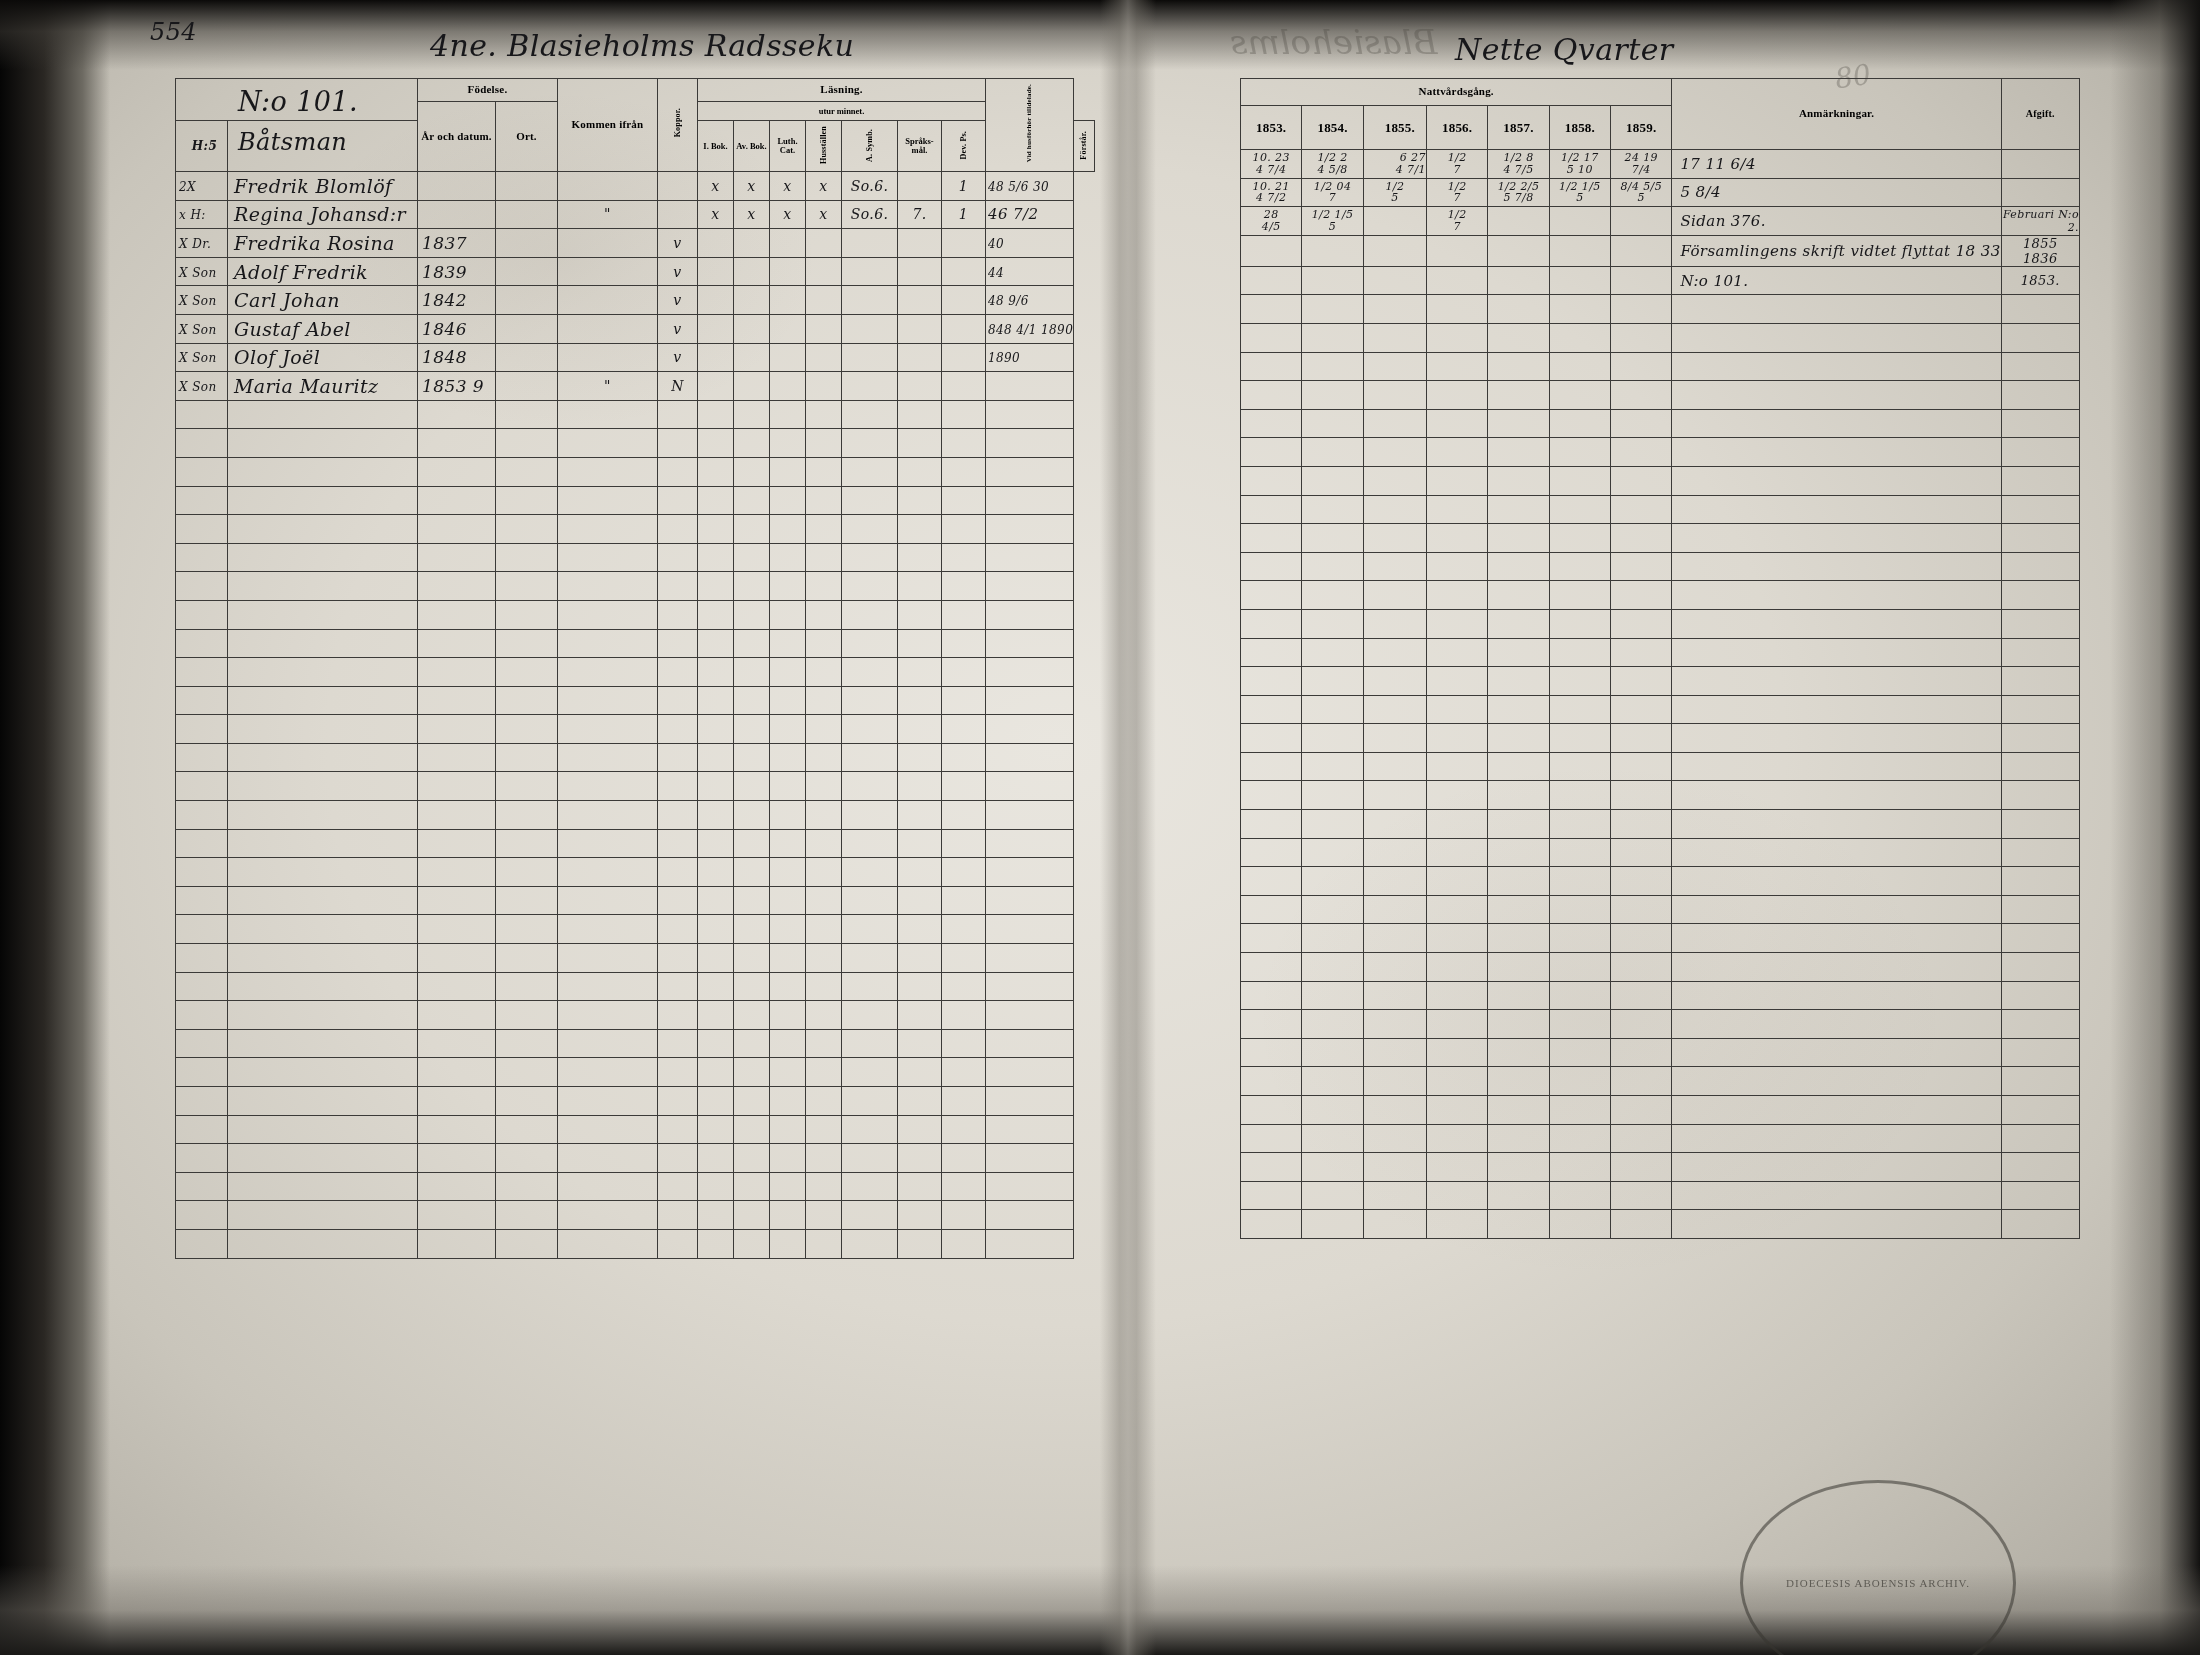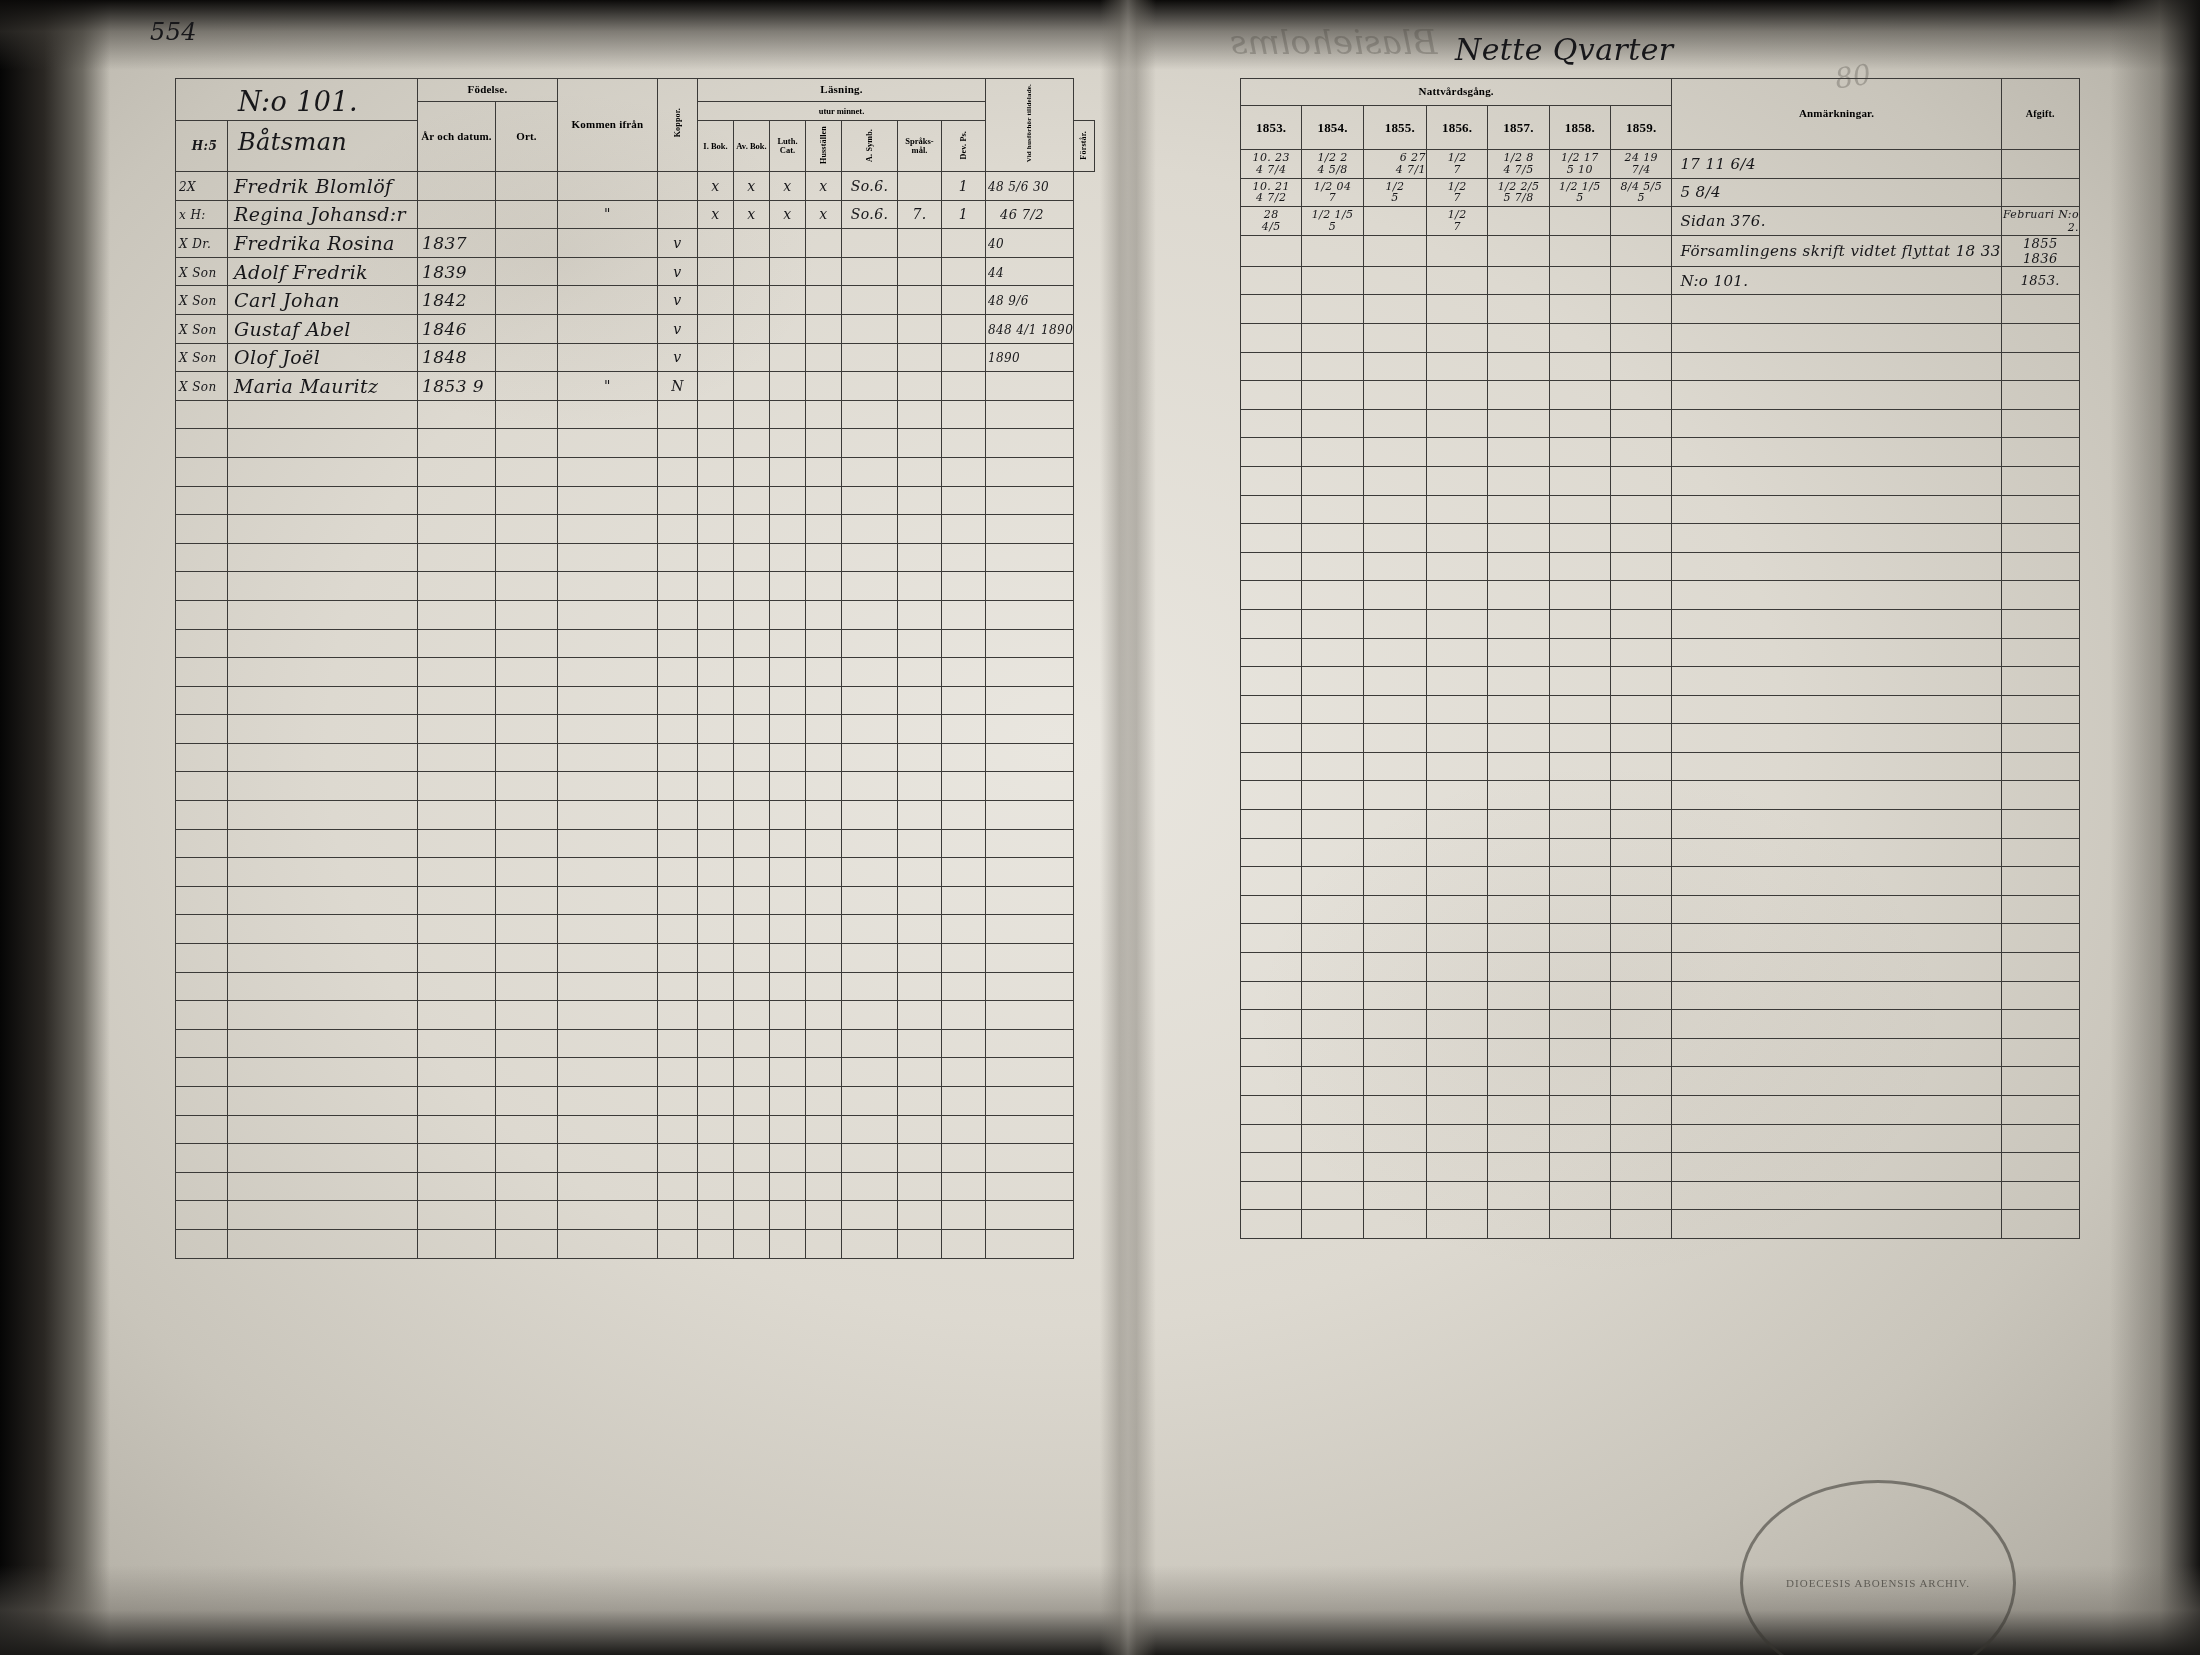--- a/index.html
+++ b/index.html
@@ -58,20 +58,21 @@
 
   <div class="stain" style="left:300px;top:90px;width:520px;height:340px;background:radial-gradient(ellipse,rgba(120,112,98,.10),rgba(0,0,0,0) 70%);"></div>
   <div class="stain" style="left:1250px;top:760px;width:700px;height:520px;background:radial-gradient(ellipse,rgba(120,112,98,.08),rgba(0,0,0,0) 70%);"></div>
 
   <div class="pgnum hand">554</div>
 
   <div class="ghost" style="left:1230px;top:22px;font-size:34px;transform:scaleX(-1);">Blasieholms</div>
   <div class="ghost" style="left:1835px;top:60px;font-size:28px;transform:rotate(-8deg);">80</div>
   <div class="ghost" style="left:330px;top:34px;font-size:22px;"></div>
 
+  <div class="title-area hand" style="left:430px;top:28px;font-size:30px;">4ne. Blasieholms Radsseku</div>
   <div class="title-area hand" style="left:1455px;top:32px;font-size:30px;">Nette Qvarter</div>
 
   <table class="grid" id="left-table" style="left:175px;top:78px;width:920px;">
     <colgroup>
       <col style="width:52px">
         <col style="width:190px">
         <col style="width:78px">
         <col style="width:62px">
       <col style="width:100px">
         <col style="width:40px">
@@ -177,21 +178,21 @@
           </td>
           <td>
             <span class="hand" style="font-size: 14px; display: block; text-align: center;">So.6.</span>
           </td>
           <td>
             <span class="hand" style="font-size: 14px; display: block; text-align: center;">7.</span>
           </td>
           <td>
             <span class="hand" style="font-size: 14px; display: block; text-align: center;">1</span>
           </td>
-          <td><span class="hand" style="font-size: 13px; padding-left: 2px; margin-left: 12px;">46 7/2</span></td>
+          <td><span class="hand" style="font-size: 15px; padding-left: 2px;">46 7/2</span></td>
         </tr>
         <tr class="row-h">
           <td><span class="hand" style="font-size: 12px; padding-left: 3px;">X Dr.</span></td>
           <td><span class="hand" style="font-size: 19px; padding-left: 6px;">Fredrika Rosina</span></td>
           <td><span class="hand" style="font-size: 17px; padding-left: 4px;">1837</span></td>
           <td>
             <span class="hand" style="font-size: 14px; display: block; text-align: center;"></span>
           </td>
           <td>
             <span class="hand" style="font-size: 14px; display: block; text-align: center;"></span>

